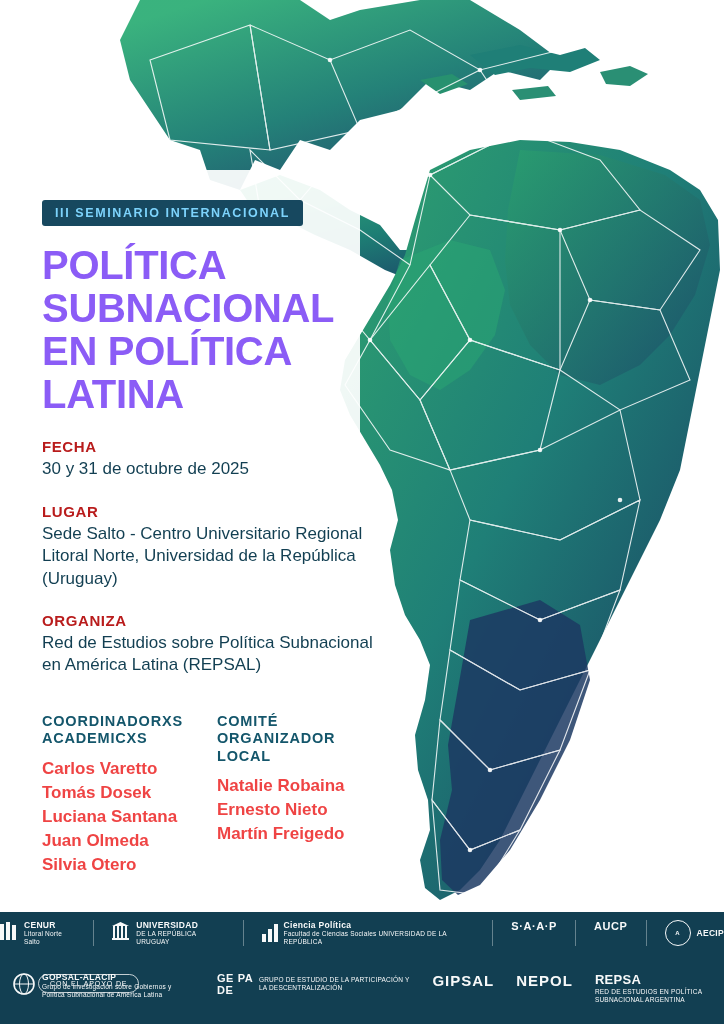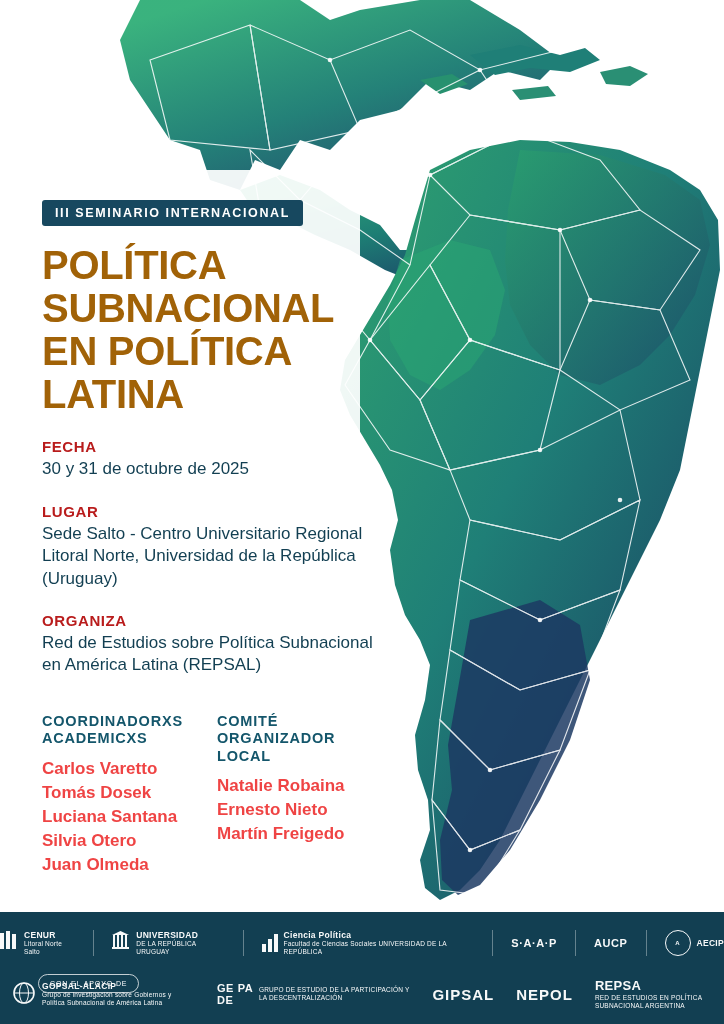--- a/index.html
+++ b/index.html
@@ -32,31 +32,31 @@
   .content {
     position: absolute;
     left: 42px;
     top: 200px;
     width: 400px;
     z-index: 5;
   }
   .eyebrow {
     display: inline-block;
     background: #17485f;
-    color: #ffffff;
+    color: #7dd3fc;
     font-size: 12.5px;
     font-weight: bold;
     letter-spacing: 1.6px;
     padding: 7px 13px 6px 13px;
     border-radius: 3px;
     line-height: 1;
   }
   .title {
     margin-top: 18px;
-    color: #a16207;
+    color: #8b5cf6;
     font-size: 40px;
     line-height: 1.08;
     font-weight: bold;
     letter-spacing: -0.3px;
     max-width: 330px;
   }
   .title .ln { display: block; }
 
   .section { margin-top: 22px; }
   .section-label {
@@ -100,21 +100,21 @@
     left: 0; bottom: 0;
     width: 724px;
     height: 112px;
     background: #123f52;
     z-index: 6;
   }
   .footer-row {
     position: absolute;
     left: 0; right: 0;
     display: flex;
-    align-items: center;
+    align-items: flex-start;
     justify-content: center;
   }
   .footer-row.top { top: 8px; height: 46px; gap: 18px; }
   .footer-row.bottom { top: 60px; height: 44px; gap: 22px; margin-left: 12px; }
 
   .logo {
     color: #ffffff;
     display: flex;
     align-items: center;
     gap: 6px;
@@ -274,22 +274,22 @@
       <div class="section-body">Red de Estudios sobre Política Subnacional en América Latina (REPSAL)</div>
     </div>
 
     <div class="cols">
       <div class="col">
         <div class="col-title">COORDINADORXS ACADEMICXS</div>
         <ul>
           <li>Carlos Varetto</li>
           <li>Tomás Dosek</li>
           <li>Luciana Santana</li>
+          <li>Juan Olmeda</li>
           <li>Silvia Otero</li>
-          <li>Juan Olmeda</li>
         </ul>
       </div>
       <div class="col">
         <div class="col-title">COMITÉ ORGANIZADOR LOCAL</div>
         <ul>
           <li>Natalie Robaina</li>
           <li>Ernesto Nieto</li>
           <li>Martín Freigedo</li>
         </ul>
       </div>

